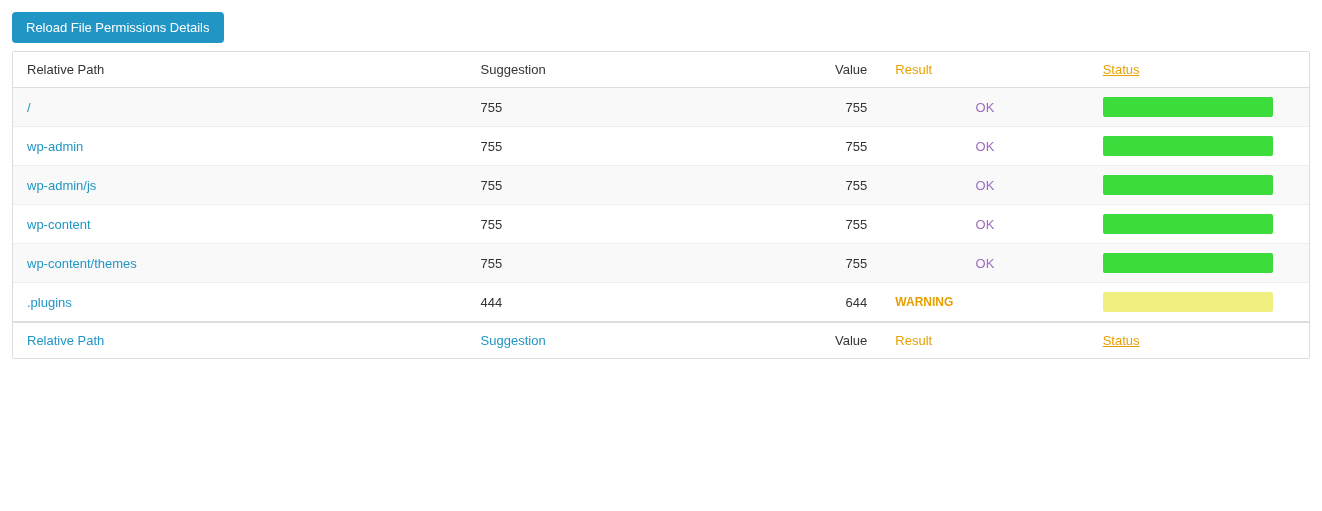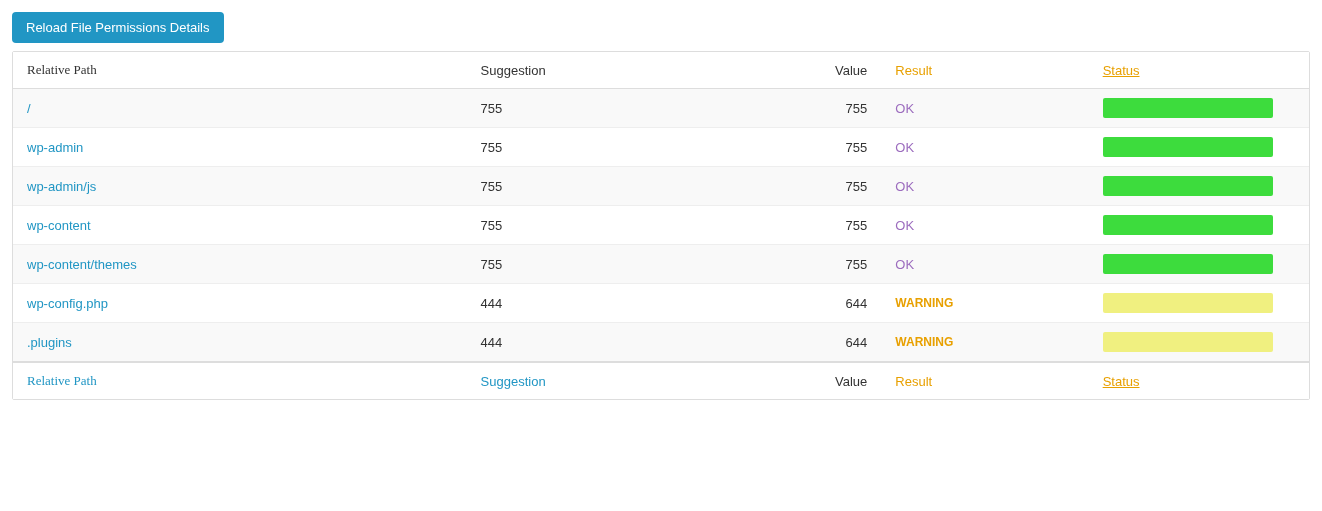--- a/index.html
+++ b/index.html
@@ -45,21 +45,20 @@
     thead th, tfoot th {
       padding: 10px 14px;
       text-align: left;
       font-weight: normal;
       border-bottom: 1px solid #ddd;
       color: #c8a227;
     }
 
     thead th:first-child, tfoot th:first-child {
       color: #2196c4;
-      font-family: Liberation Serif, serif;
     }
 
     thead th:nth-child(2), tfoot th:nth-child(2) {
       color: #2196c4;
     }
 
     thead th:nth-child(3), tfoot th:nth-child(3) {
       color: #333;
     }
 
@@ -89,20 +88,21 @@
       vertical-align: middle;
     }
 
     .path-link {
       color: #2196c4;
       text-decoration: none;
     }
 
     .result-ok {
       color: #9c6cbe;
+      text-align: center;
     }
 
     .result-warning {
       color: #e8a000;
       font-size: 12px;
       font-weight: bold;
     }
 
     .status-bar-container {
       width: 170px;
@@ -203,31 +203,20 @@
           <td class="col-suggestion">755</td>
           <td class="col-value">755</td>
           <td class="col-result result-ok">OK</td>
           <td class="col-status">
             <div class="status-bar-container">
               <div class="status-bar-green"></div>
             </div>
           </td>
         </tr>
         <tr>
-          <td class="col-path"><a class="path-link" href="#">wp-config.php</a></td>
-          <td class="col-suggestion">444</td>
-          <td class="col-value">644</td>
-          <td class="col-result result-warning">WARNING</td>
-          <td class="col-status">
-            <div class="status-bar-container">
-              <div class="status-bar-yellow"></div>
-            </div>
-          </td>
-        </tr>
-        <tr>
           <td class="col-path"><a class="path-link" href="#">.plugins</a></td>
           <td class="col-suggestion">444</td>
           <td class="col-value">644</td>
           <td class="col-result result-warning">WARNING</td>
           <td class="col-status">
             <div class="status-bar-container">
               <div class="status-bar-yellow"></div>
             </div>
           </td>
         </tr>

